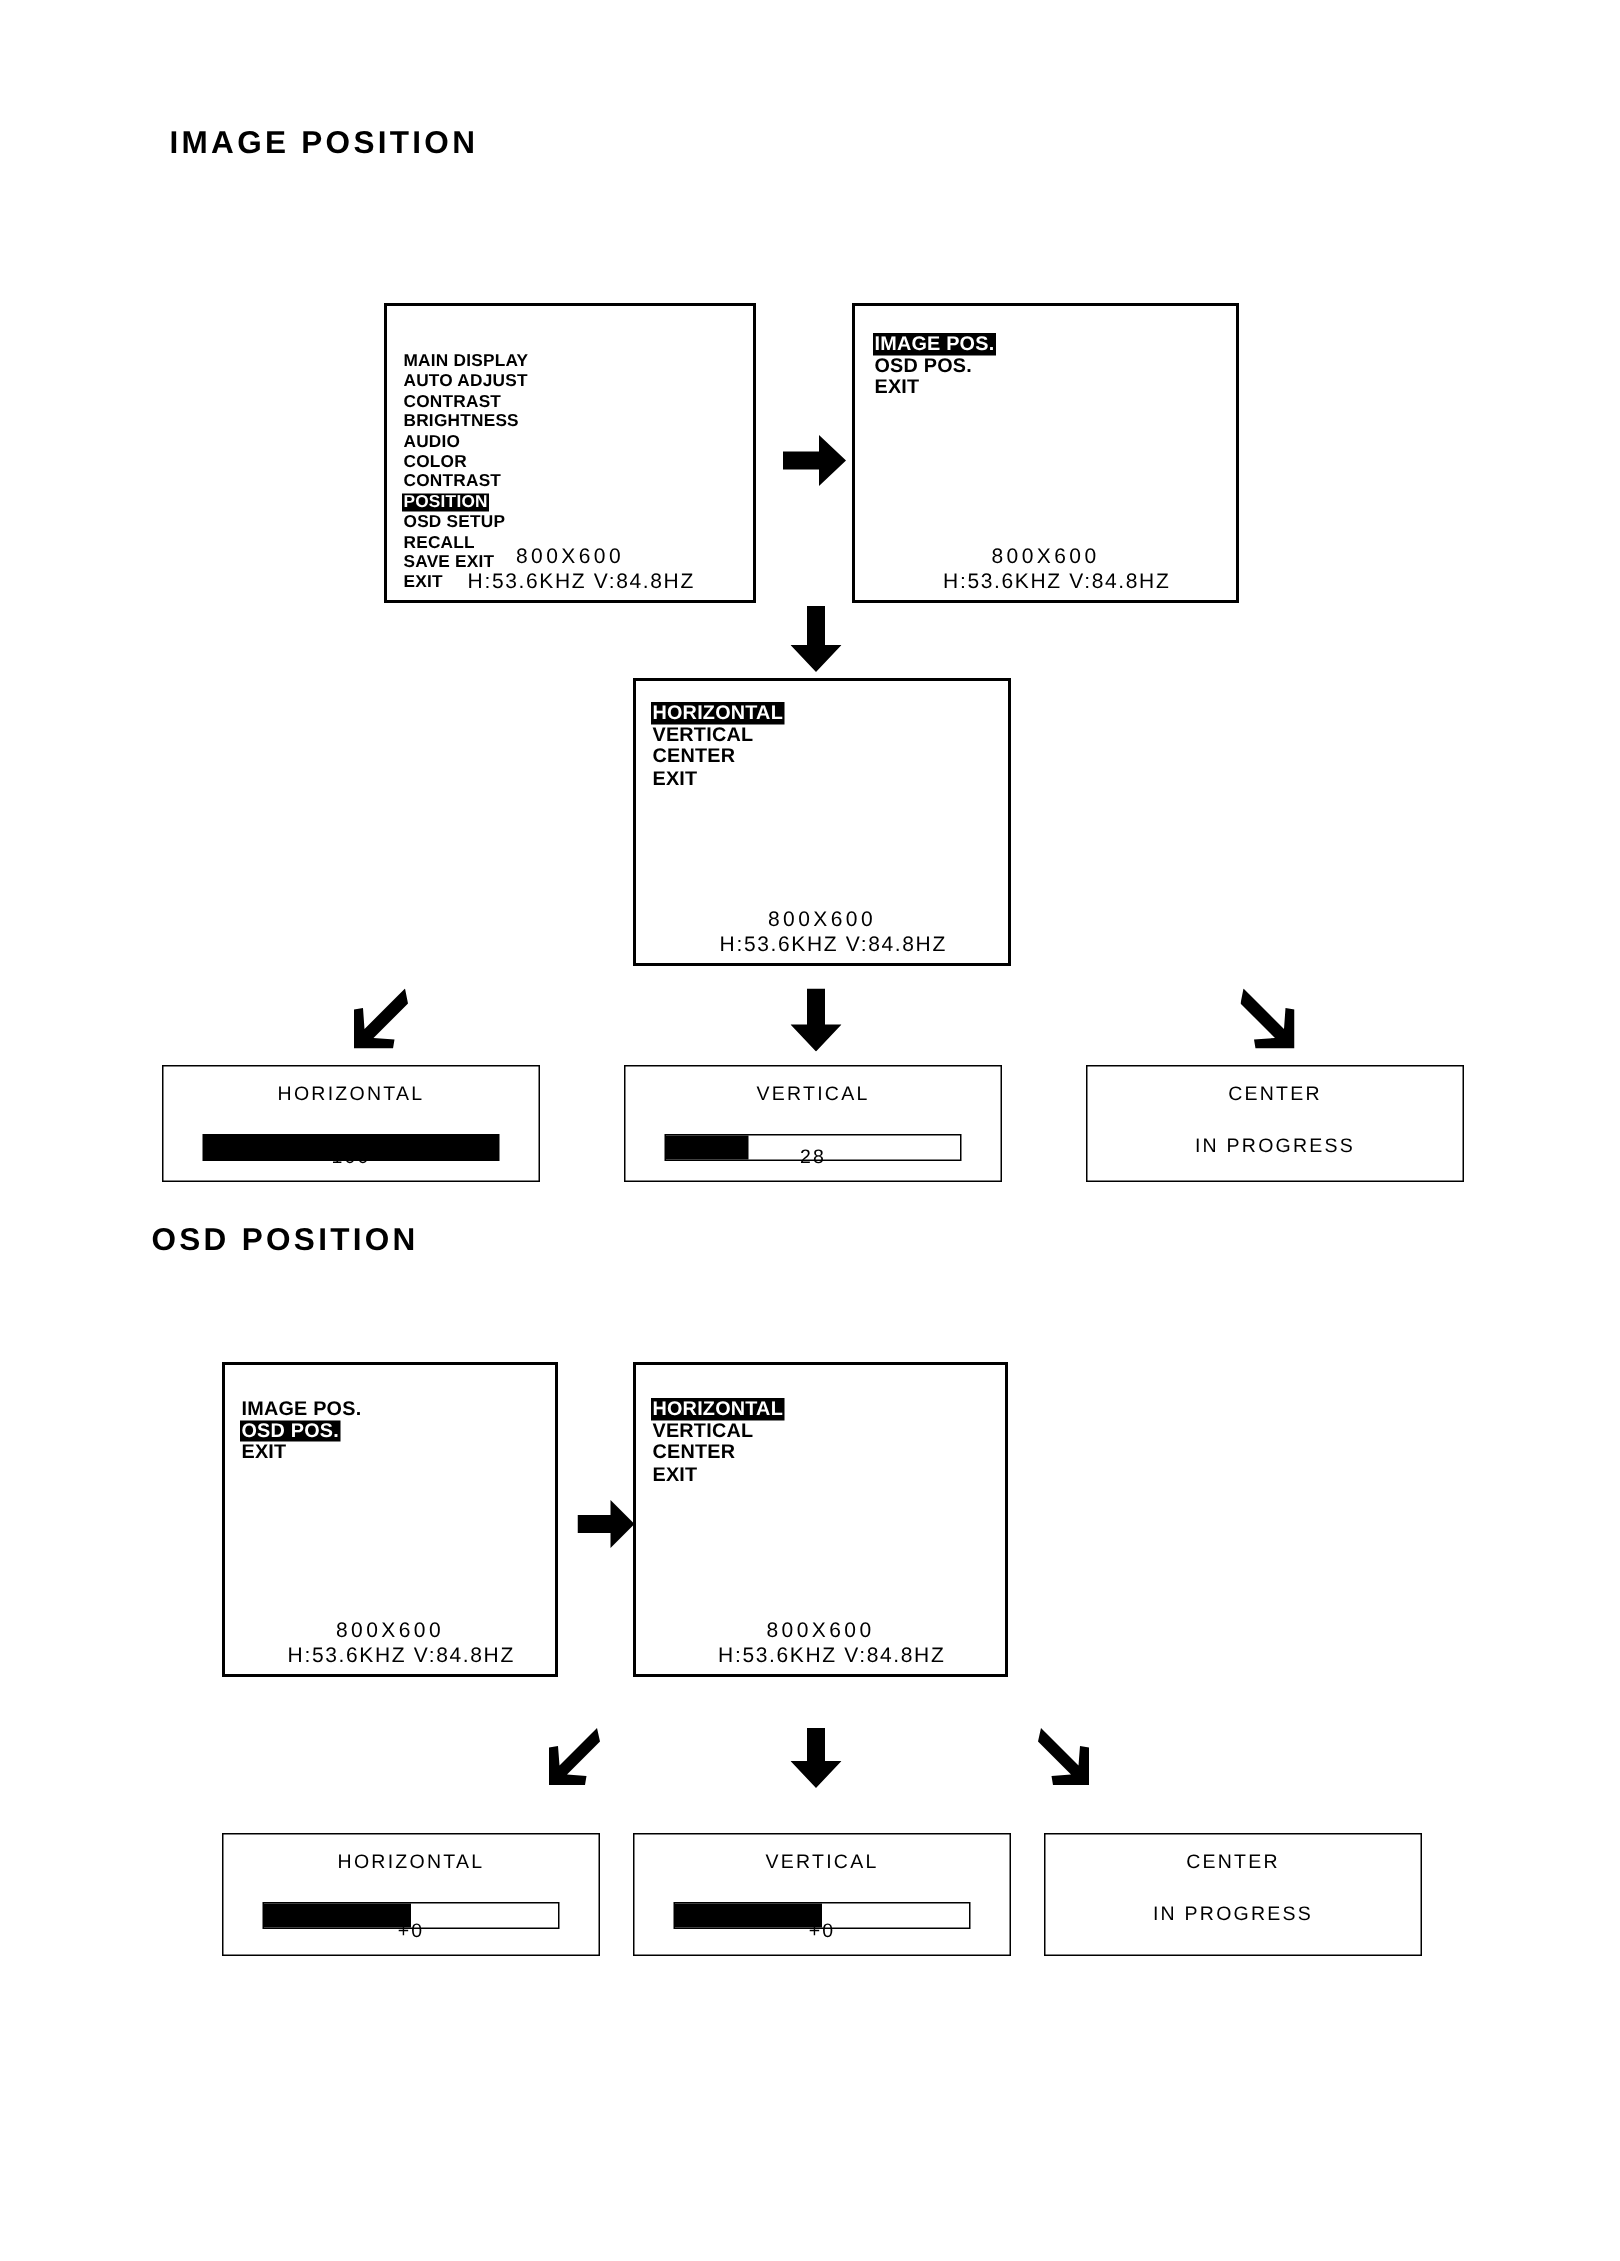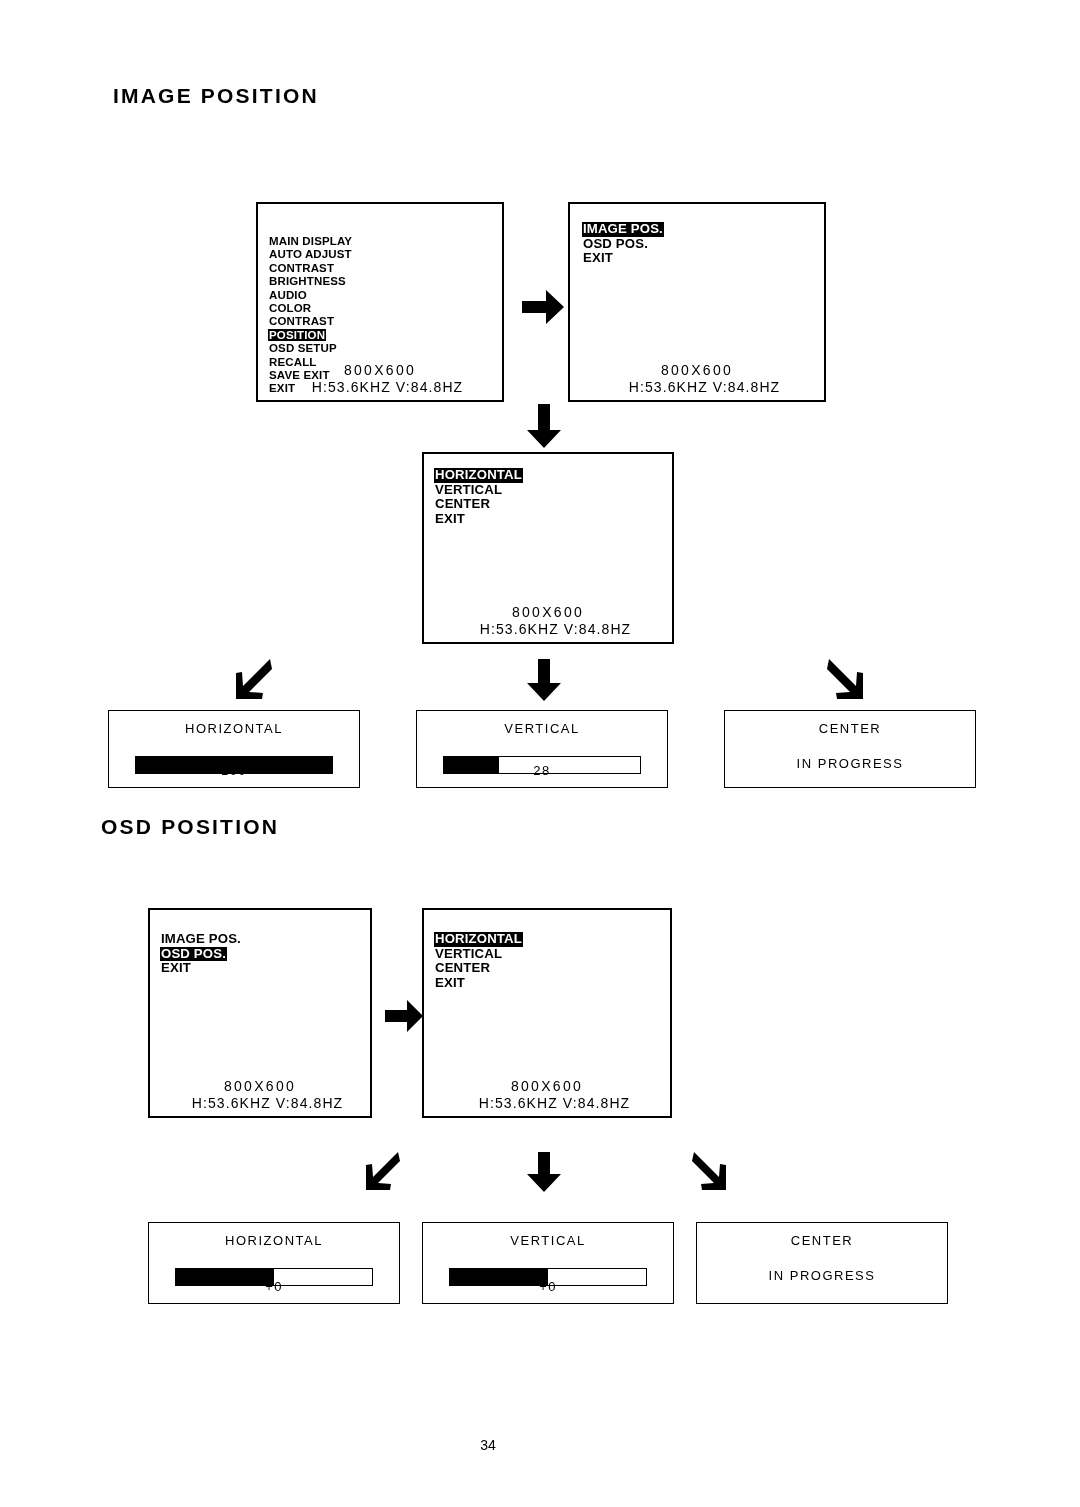--- a/index.html
+++ b/index.html
@@ -350,15 +350,14 @@
       <div class="val-barfill" style="width:50%;"></div>
     </div>
     <div class="val-num">+0</div>
   </div>
 
   <div class="val-panel" style="left:696px; top:1222px; width:252px; height:82px;">
     <div class="val-title">CENTER</div>
     <div class="val-sub">IN PROGRESS</div>
   </div>
 
-  <div class="page-num">34</div>
 
 </div>
 
 </body></html>

